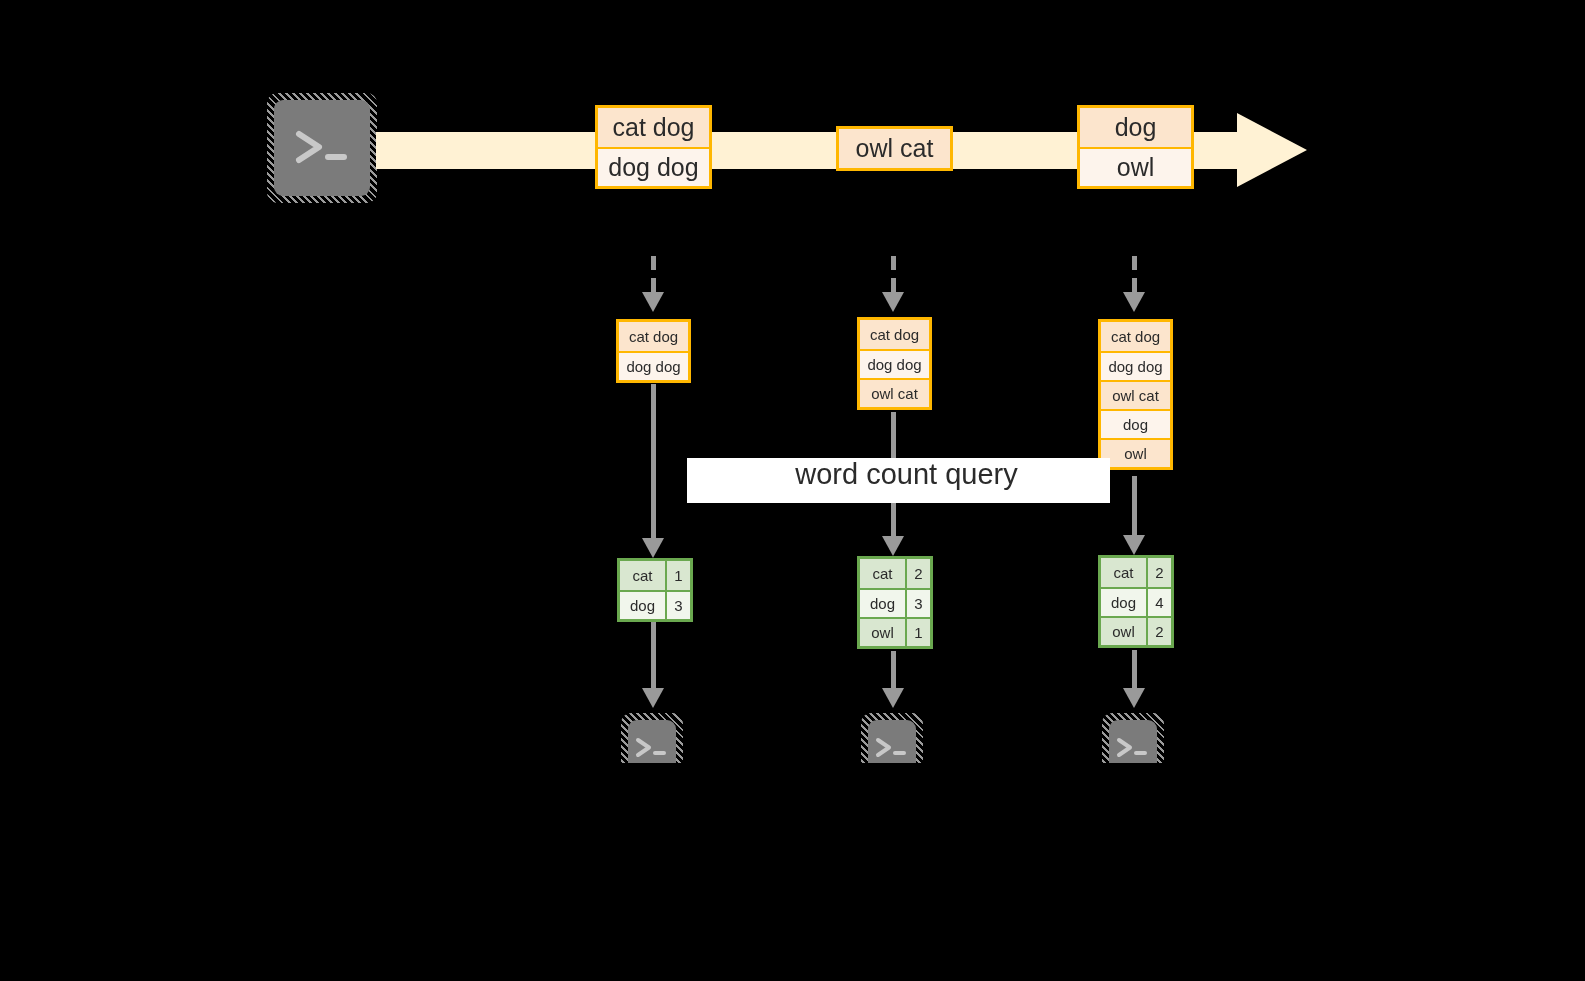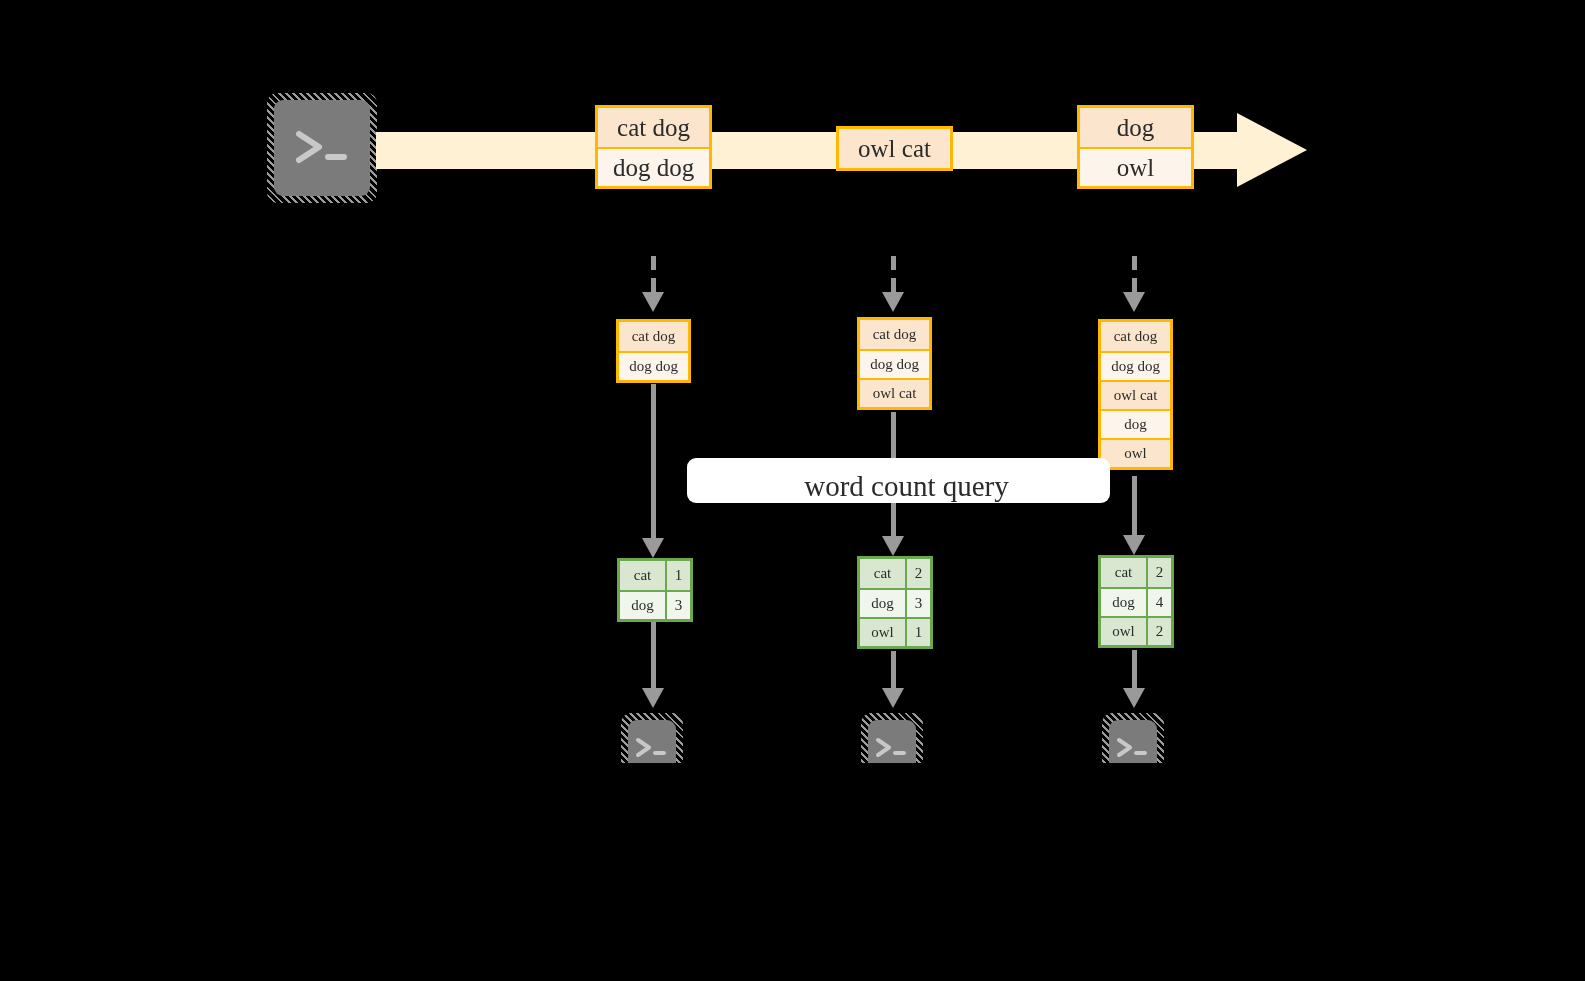--- a/index.html
+++ b/index.html
@@ -5,21 +5,21 @@
   html, body {
     margin: 0;
     padding: 0;
     background: #000000;
   }
   #stage {
     position: relative;
     width: 1585px;
     height: 763px;
     background: #000000;
-    font-family: Liberation Serif, serif;
+    font-family: Liberation Sans, sans-serif;
     overflow: hidden;
   }
 
   
   .term {
     position: absolute;
     box-sizing: border-box;
   }
   .term .hatch {
     position: absolute;
@@ -129,23 +129,22 @@
 
   
   .banner {
     position: absolute;
     left: 687px;
     top: 458px;
     width: 423px;
     height: 45px;
     background: #ffffff;
     display: flex;
-    align-items: flex-end;
+    align-items: flex-start;
     justify-content: center;
-    border-radius: 9px;
   }
   .banner .btext {
     font-size: 29px;
     color: #2b2b2b;
     white-space: nowrap;
     transform: translateX(8px);
   }
 </style>
 </head>
 <body>

